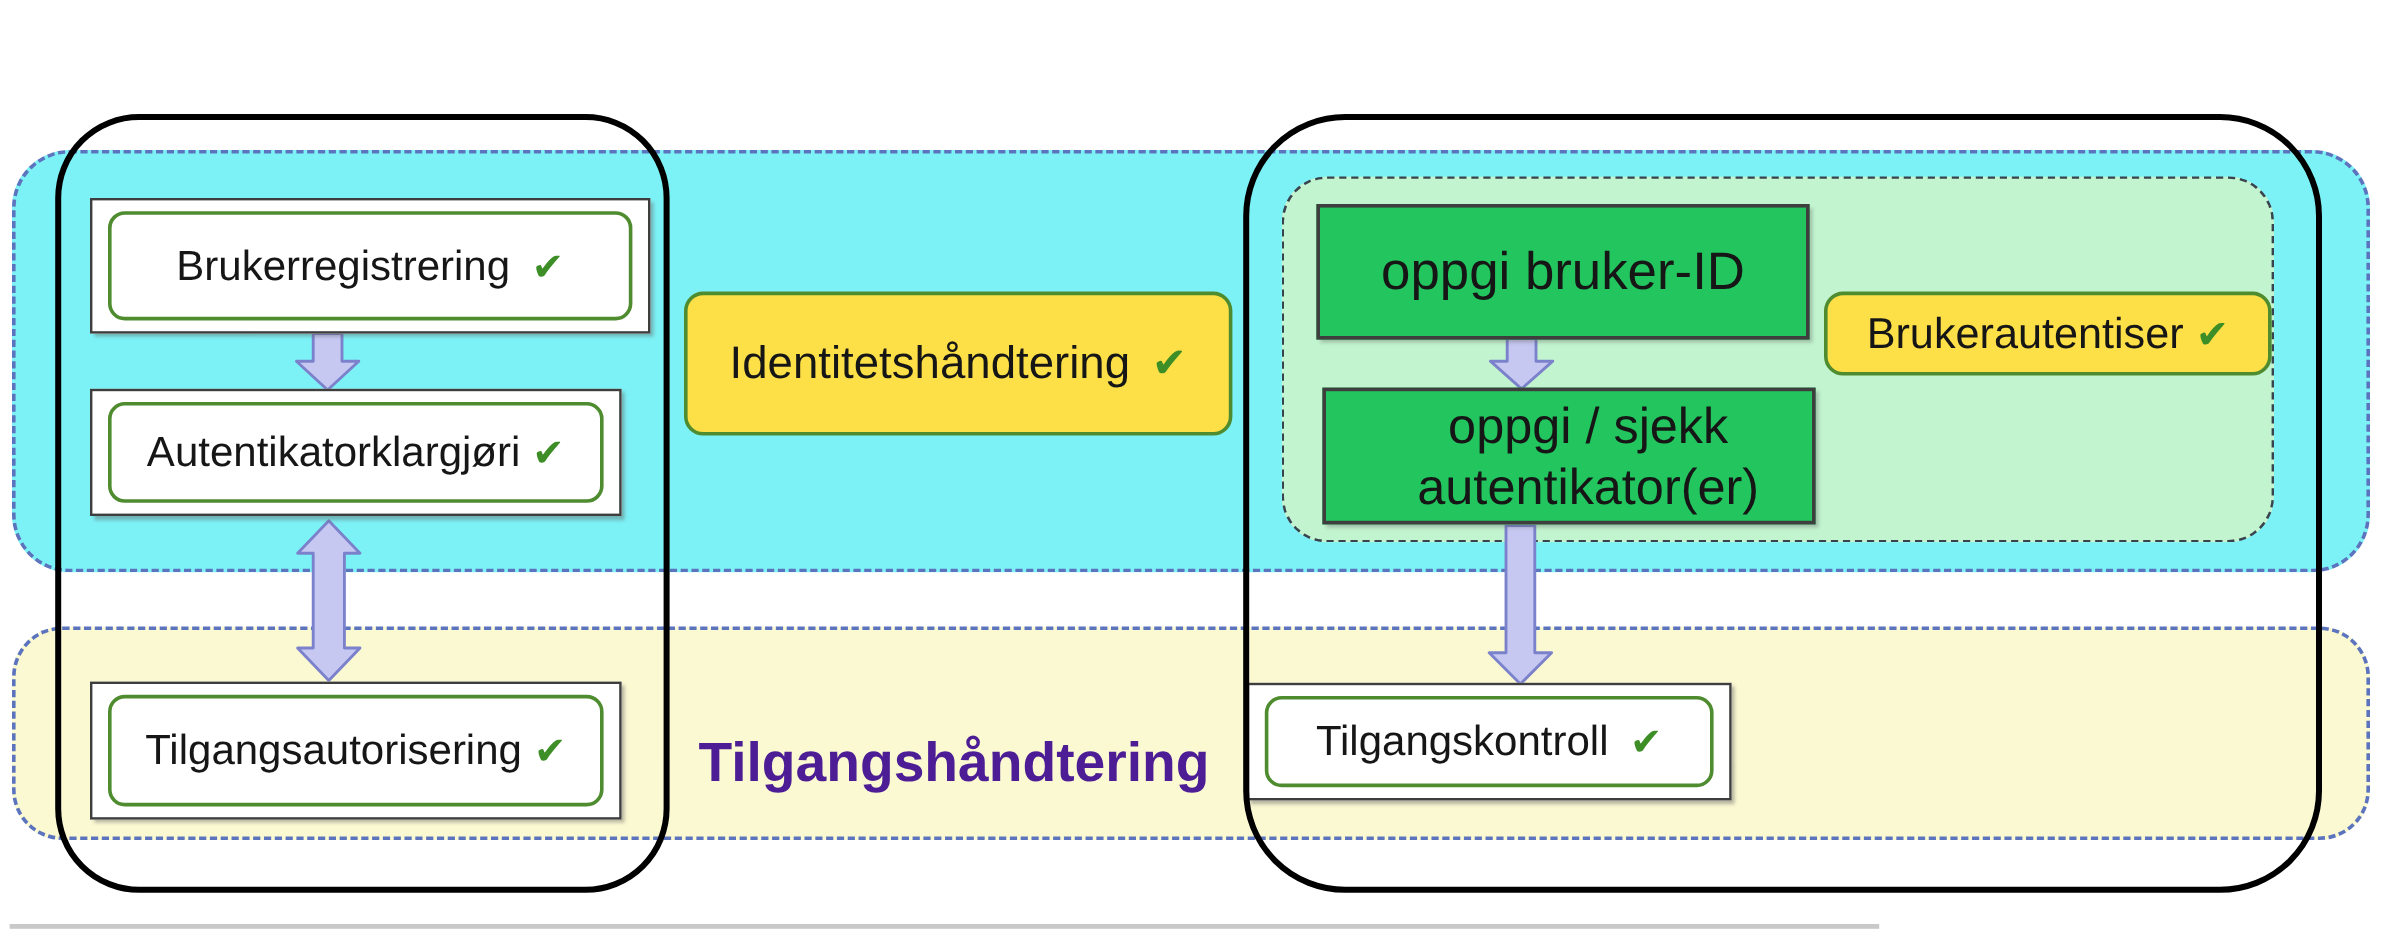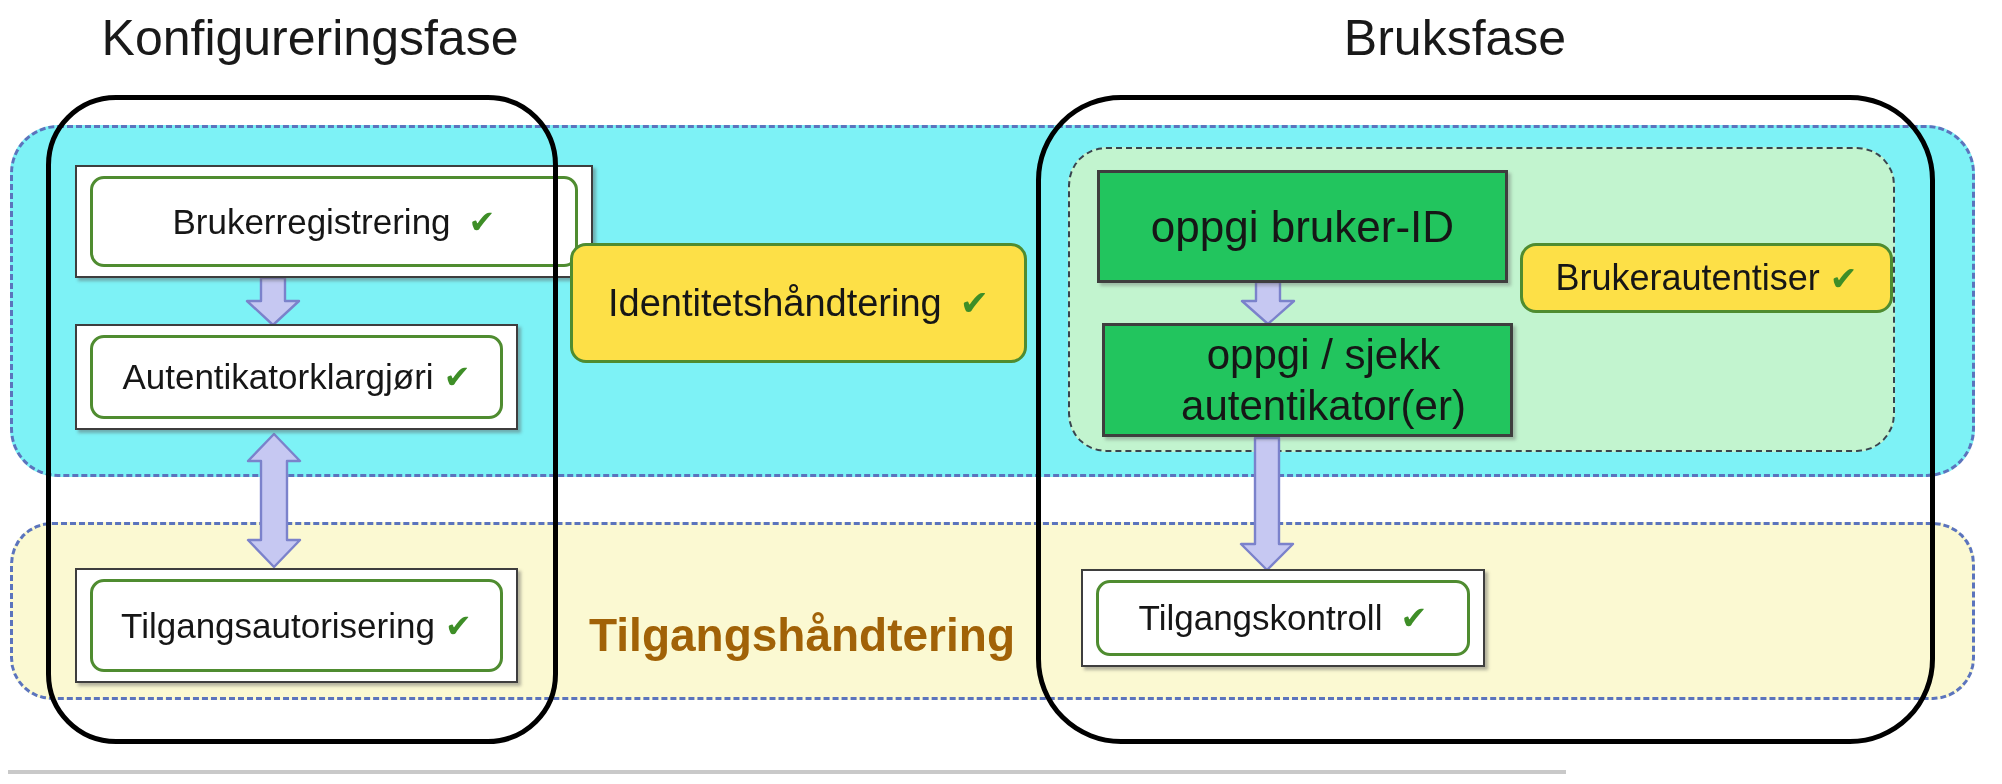--- a/index.html
+++ b/index.html
@@ -62,46 +62,44 @@
     font-size:38px;white-space:nowrap;overflow:hidden;z-index:4;
   }
 
   .check{
     font-family:"DejaVu Sans",sans-serif;color:var(--check-green,#3e8e27);
     font-weight:bold;margin-left:18px;font-size:0.92em;flex:0 0 auto;
   }
   .check.tight{margin-left:10px;}
 
   .zone-label{
-    font-size:46px;font-weight:600;color:#a16207;text-align:right;
+    font-size:46px;font-weight:600;color:#4c1d95;text-align:center;
     line-height:56px;z-index:3;
   }
 
   .arrow{z-index:3;}
   .arrow svg{display:block;}
 
   .bottom-rule{background:var(--rule-gray,#c9c9c9);z-index:1;}
 </style>
 </head>
 <body>
 
 <div id="canvas">
 
-  <div class="abs phase-title" style="left:90px;top:10px;width:440px;">Konfigureringsfase</div>
-  <div class="abs phase-title" style="left:1235px;top:10px;width:440px;">Bruksfase</div>
 
   <div class="abs band identity" style="left:10px;top:125px;width:1965px;height:352px;"></div>
   <div class="abs band access" style="left:10px;top:522px;width:1965px;height:178px;"></div>
 
   <div class="abs green-zone" style="left:1068px;top:147px;width:827px;height:305px;"></div>
 
   <div class="abs phase-container left" style="left:46px;top:95px;width:512px;height:649px;"></div>
   <div class="abs phase-container right" style="left:1036px;top:95px;width:899px;height:649px;"></div>
 
-  <div class="abs step-box" style="left:75px;top:165px;width:518px;height:113px;">
+  <div class="abs step-box" style="left:75px;top:165px;width:467px;height:113px;">
     <div class="inner">
       <span>Brukerregistrering</span>
       <span class="check">✔</span>
     </div>
   </div>
 
   <div class="abs arrow" style="left:245px;top:277px;">
     <svg width="56" height="49" viewBox="0 0 56 49">
       <path d="M16,1 H40 V24 H54 L28,48 L2,24 H16 Z" fill="var(--arrow-fill,#c6c8f2)" stroke="var(--arrow-stroke,#7b82cb)" stroke-width="2.4" stroke-linejoin="round"></path>
     </svg>
@@ -152,21 +150,21 @@
     <span>Brukerautentiser</span>
     <span class="check tight">✔</span>
   </div>
 
   <div class="abs arrow" style="left:1239px;top:437px;">
     <svg width="56" height="134" viewBox="0 0 56 134">
       <path d="M16,1 H40 V107 H54 L28,133 L2,107 H16 Z" fill="var(--arrow-fill,#c6c8f2)" stroke="var(--arrow-stroke,#7b82cb)" stroke-width="2.4" stroke-linejoin="round"></path>
     </svg>
   </div>
 
-  <div class="abs step-box" style="left:1081px;top:569px;width:404px;height:98px;">
+  <div class="abs step-box" style="left:1039px;top:569px;width:404px;height:98px;">
     <div class="inner">
       <span>Tilgangskontroll</span>
       <span class="check">✔</span>
     </div>
   </div>
 
   <div class="abs bottom-rule" style="left:8px;top:770px;width:1558px;height:4px;"></div>
 
 </div>
 

